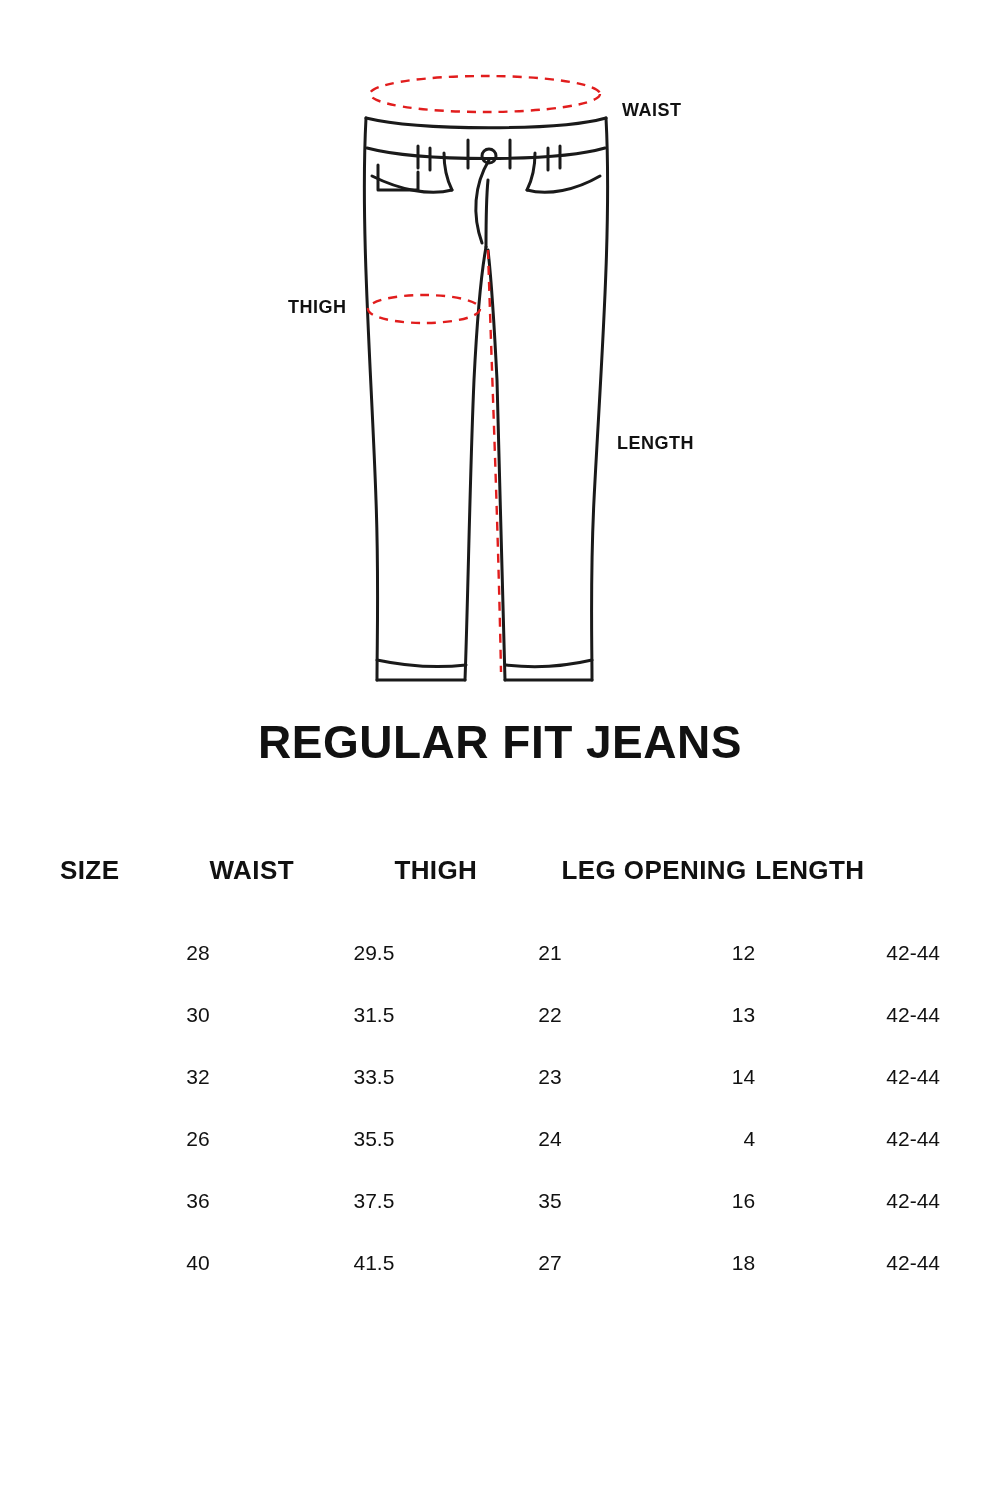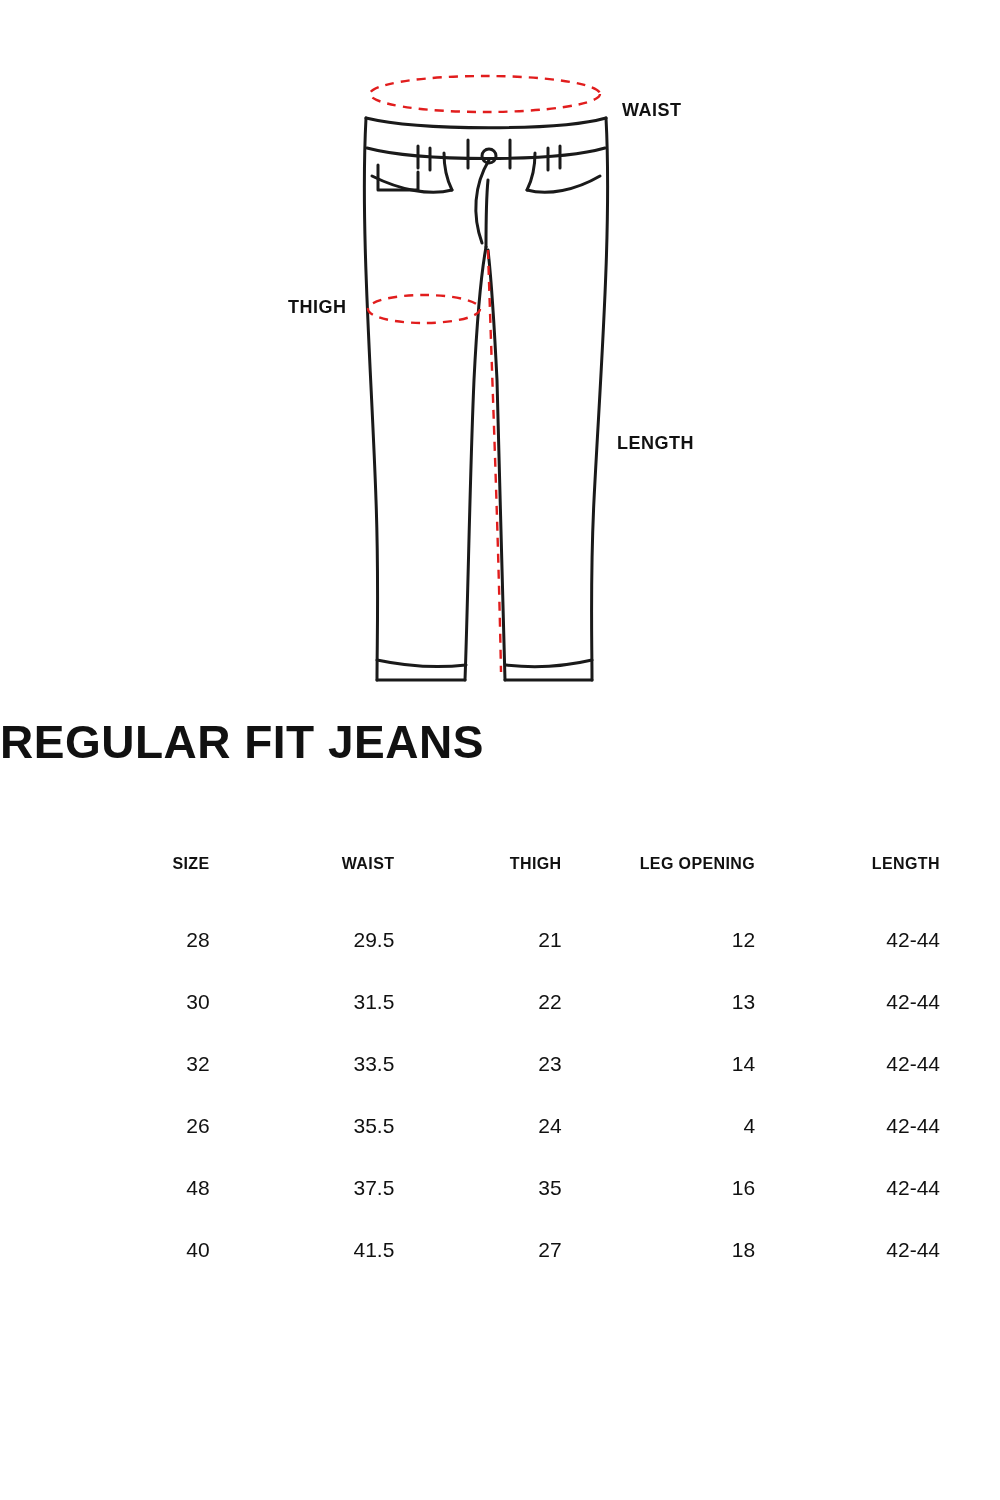--- a/index.html
+++ b/index.html
@@ -39,21 +39,21 @@
     letter-spacing: 0.5px;
     color: #111111;
     white-space: nowrap;
   }
   .callout-waist { left: 622px; top: 100px; }
   .callout-thigh { left: 288px; top: 297px; }
   .callout-length { left: 617px; top: 433px; }
 
   
   .chart-title {
-    text-align: left;
+    text-align: center;
     font-size: 46px;
     font-weight: bold;
     letter-spacing: 0.5px;
     margin: 0;
     padding: 0;
     position: absolute;
     top: 715px;
     left: 0;
     width: 1000px;
   }
@@ -61,25 +61,25 @@
   
   .size-table {
     position: absolute;
     top: 855px;
     left: 60px;
     width: 880px;
     border-collapse: collapse;
     table-layout: fixed;
   }
   .size-table th {
-    font-size: 16px;
+    font-size: 26px;
     font-weight: bold;
     letter-spacing: 0.4px;
     padding: 0 0 36px 0;
-    text-align: right;
+    text-align: left;
     color: #111111;
   }
   .size-table td {
     font-size: 21px;
     font-weight: normal;
     text-align: right;
     padding: 19px 0;
     color: #111111;
   }
   .size-table col.c0 { width: 17%; }
@@ -194,21 +194,21 @@
         <td>42-44</td>
       </tr>
       <tr>
         <td>26</td>
         <td>35.5</td>
         <td>24</td>
         <td>4</td>
         <td>42-44</td>
       </tr>
       <tr>
-        <td>48</td>
+        <td>36</td>
         <td>37.5</td>
         <td>35</td>
         <td>16</td>
         <td>42-44</td>
       </tr>
       <tr>
         <td>40</td>
         <td>41.5</td>
         <td>27</td>
         <td>18</td>

